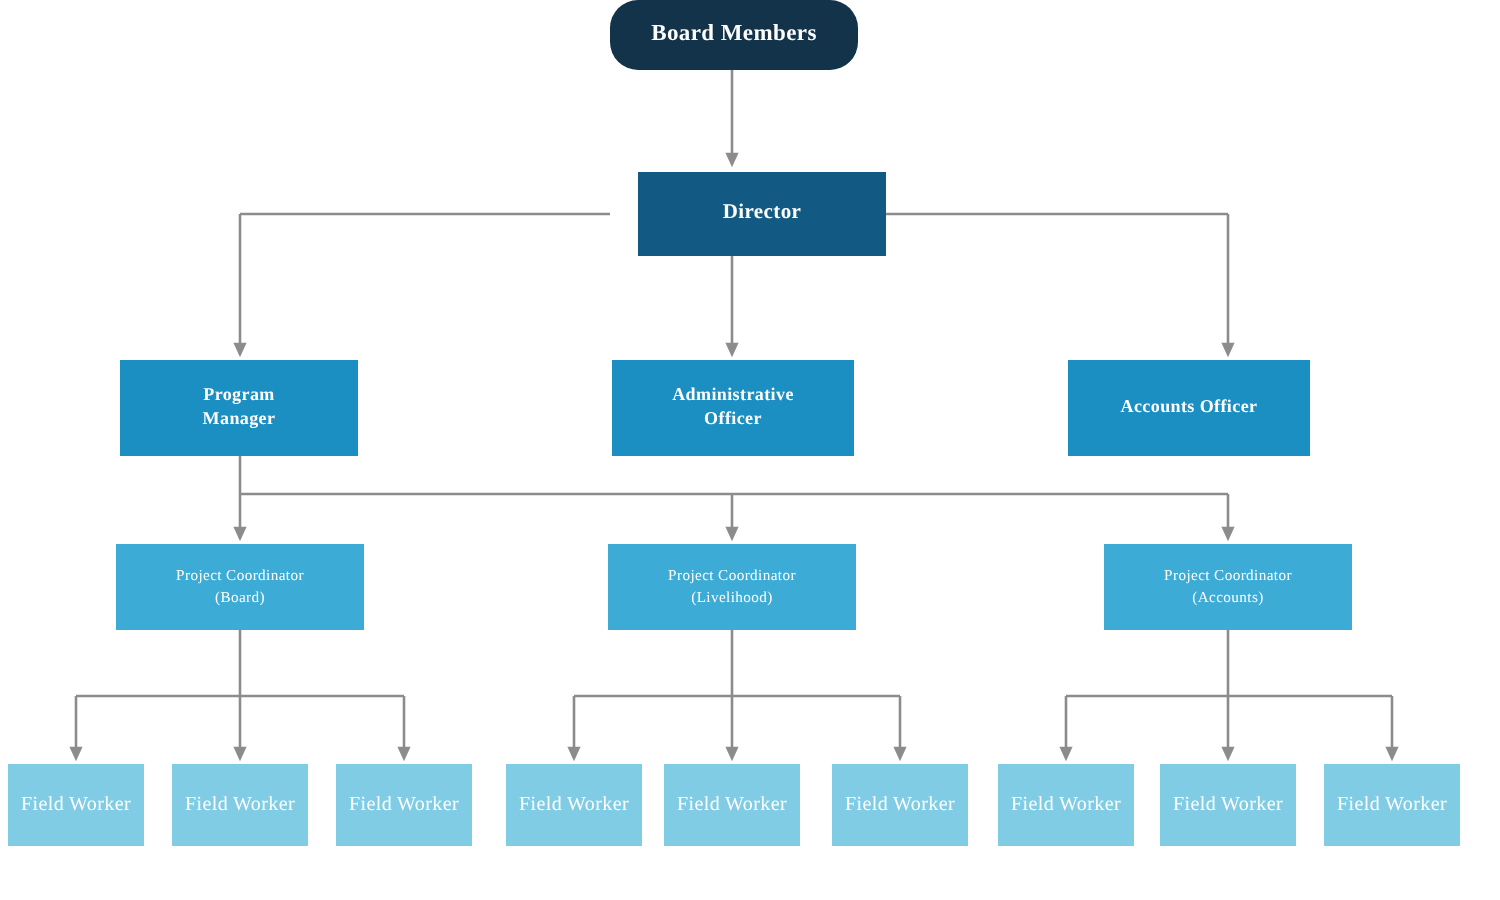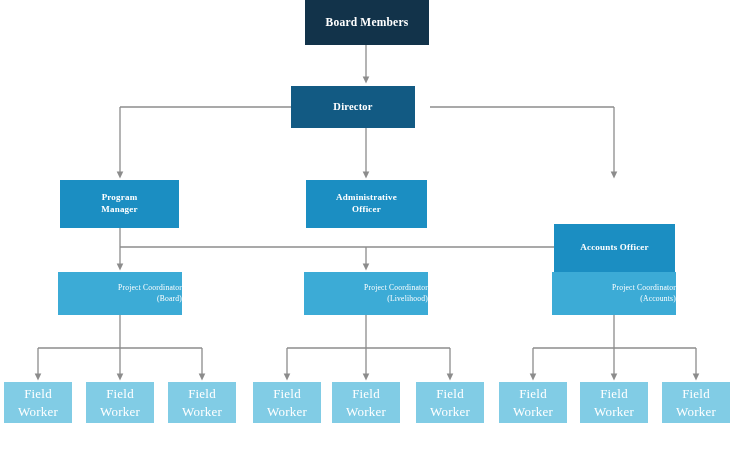--- a/index.html
+++ b/index.html
@@ -52,25 +52,24 @@
     font-size: 10.5px;
   }
   .tier-mid {
     background: #1b8ec2;
     font-size: 9px;
   }
   .tier-coord {
     background: #3cabd6;
     font-size: 7.6px;
     font-weight: normal;
-    align-items: flex-end;
   }
   .tier-field {
     background: #81cce5;
-    font-size: 13px;
+    font-size: 10px;
     font-weight: normal;
   }
 </style>
 </head>
 <body>
 
 <div id="canvas">
 
   <svg id="wires" viewBox="0 0 750 450" width="750" height="450">
     <defs>
@@ -109,39 +108,39 @@
       <line x1="450" y1="348" x2="450" y2="377" marker-end="url(#arw)"></line>
 
       <line x1="614" y1="315" x2="614" y2="348"></line>
       <path d="M533,348 L696,348"></path>
       <line x1="533" y1="348" x2="533" y2="377" marker-end="url(#arw)"></line>
       <line x1="614" y1="348" x2="614" y2="377" marker-end="url(#arw)"></line>
       <line x1="696" y1="348" x2="696" y2="377" marker-end="url(#arw)"></line>
     </g>
   </svg>
 
-  <div class="node tier-board" style="left:305px; top:0px; width:124px; height:45px;">
+  <div class="node tier-board" style="left:305px; top:0px; width:124px; height:35px;border-radius:14px;">
     <span>Board Members</span>
   </div>
 
-  <div class="node tier-director" style="left:291px; top:86px; width:124px; height:42px;">
+  <div class="node tier-director" style="left:319px; top:86px; width:124px; height:42px;">
     <span>Director</span>
   </div>
 
   <div class="node tier-mid" style="left:60px; top:180px; width:119px; height:48px;">
     <span>Program</span>
     <span class="line2">Manager</span>
   </div>
 
   <div class="node tier-mid" style="left:306px; top:180px; width:121px; height:48px;">
     <span>Administrative</span>
     <span class="line2">Officer</span>
   </div>
 
-  <div class="node tier-mid" style="left:554px; top:180px; width:121px; height:48px;margin-top:44px;">
+  <div class="node tier-mid" style="left:534px; top:180px; width:121px; height:48px;">
     <span>Accounts  Officer</span>
 
   </div>
 
   <div class="node tier-coord" style="left:58px; top:272px; width:124px; height:43px;">
     <span>Project  Coordinator</span>
     <span class="line2">(Board)</span>
   </div>
 
   <div class="node tier-coord" style="left:304px; top:272px; width:124px; height:43px;">

